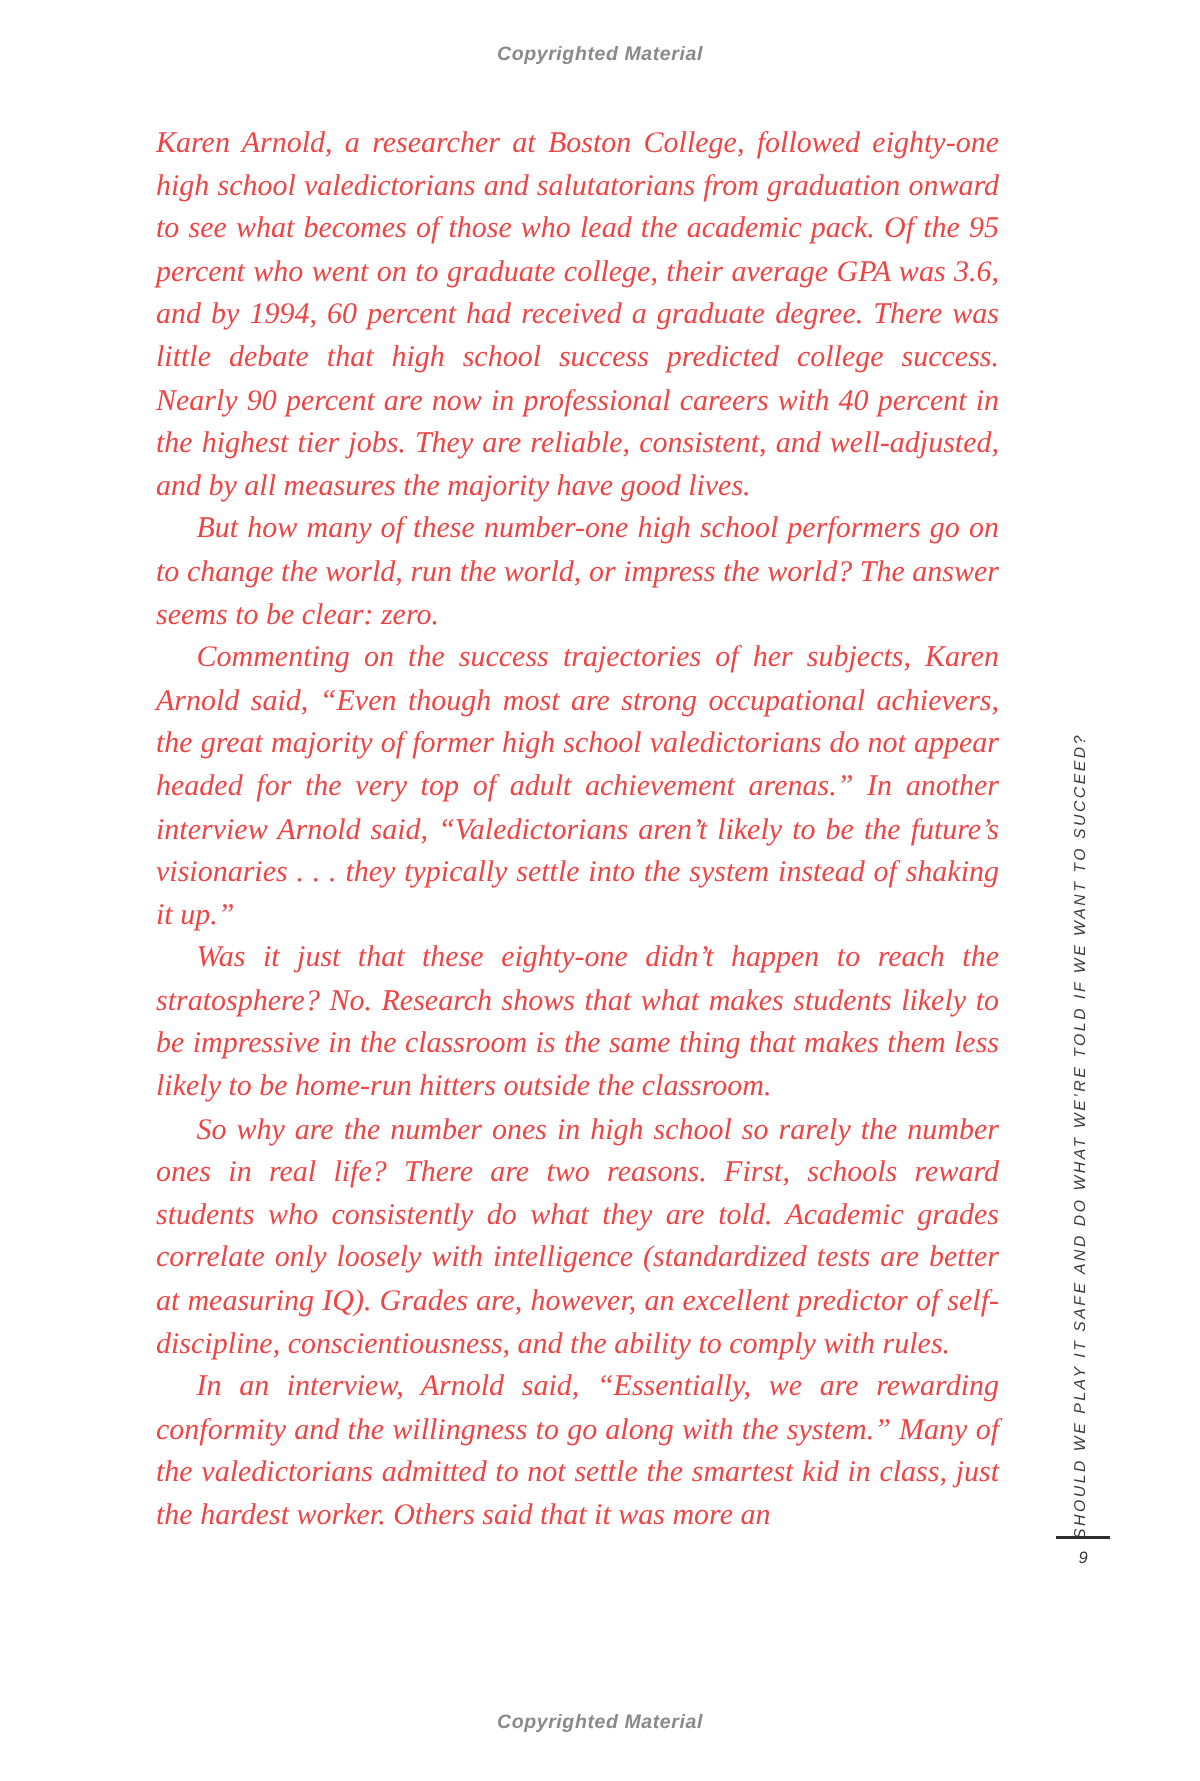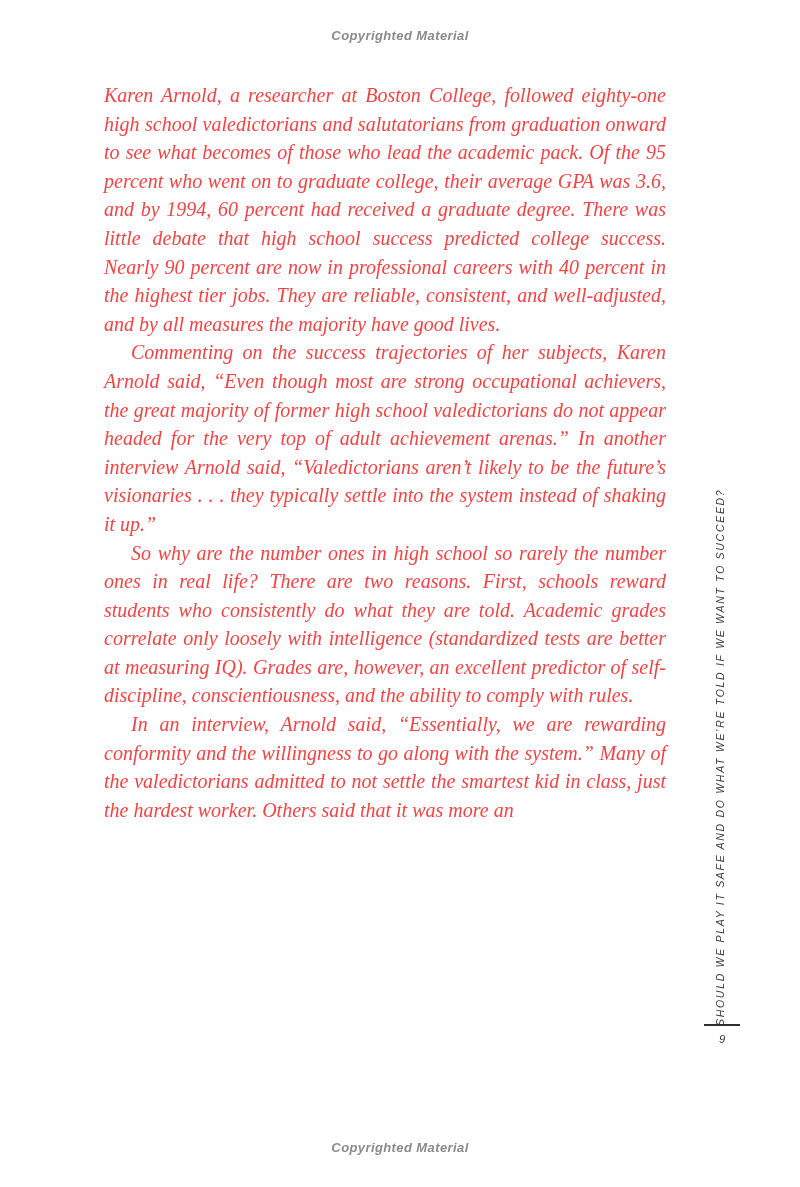--- a/index.html
+++ b/index.html
@@ -88,21 +88,23 @@
 </style>
 </head>
 <body>
 
 <div class="page">
 
   <div class="copyright-notice copyright-top">Copyrighted Material</div>
 
   <div class="body-text">
     <p>Karen Arnold, a researcher at Boston College, followed eighty-one high school valedictorians and salutatorians from graduation onward to see what becomes of those who lead the academic pack. Of the 95 percent who went on to graduate college, their average GPA was 3.6, and by 1994, 60 percent had received a graduate degree. There was little debate that high school success predicted college success. Nearly 90 percent are now in professional careers with 40 percent in the highest tier jobs. They are reliable, consistent, and well-adjusted, and by all measures the majority have good lives.</p>
+    <p>But how many of these number-one high school performers go on to change the world, run the world, or impress the world? The answer seems to be clear: zero.</p>
     <p>Commenting on the success trajectories of her subjects, Karen Arnold said, “Even though most are strong occupational achievers, the great majority of former high school valedictorians do not appear headed for the very top of adult achievement arenas.” In another interview Arnold said, “Valedictorians aren’t likely to be the future’s visionaries . . . they typically settle into the system instead of shaking it up.”</p>
+    <p>Was it just that these eighty-one didn’t happen to reach the stratosphere? No. Research shows that what makes students likely to be impressive in the classroom is the same thing that makes them less likely to be home-run hitters outside the classroom.</p>
     <p>So why are the number ones in high school so rarely the number ones in real life? There are two reasons. First, schools reward students who consistently do what they are told. Academic grades correlate only loosely with intelligence (standardized tests are better at measuring IQ). Grades are, however, an excellent predictor of self-discipline, conscientiousness, and the ability to comply with rules.</p>
     <p>In an interview, Arnold said, “Essentially, we are rewarding conformity and the willingness to go along with the system.” Many of the valedictorians admitted to not settle the smartest kid in class, just the hardest worker. Others said that it was more an</p>
   </div>
 
   <div class="spine-text">SHOULD WE PLAY IT SAFE AND DO WHAT WE’RE TOLD IF WE WANT TO SUCCEED?</div>
 
   <div class="folio">
     <div class="folio-rule"></div>
     <div class="folio-number">9</div>
   </div>

